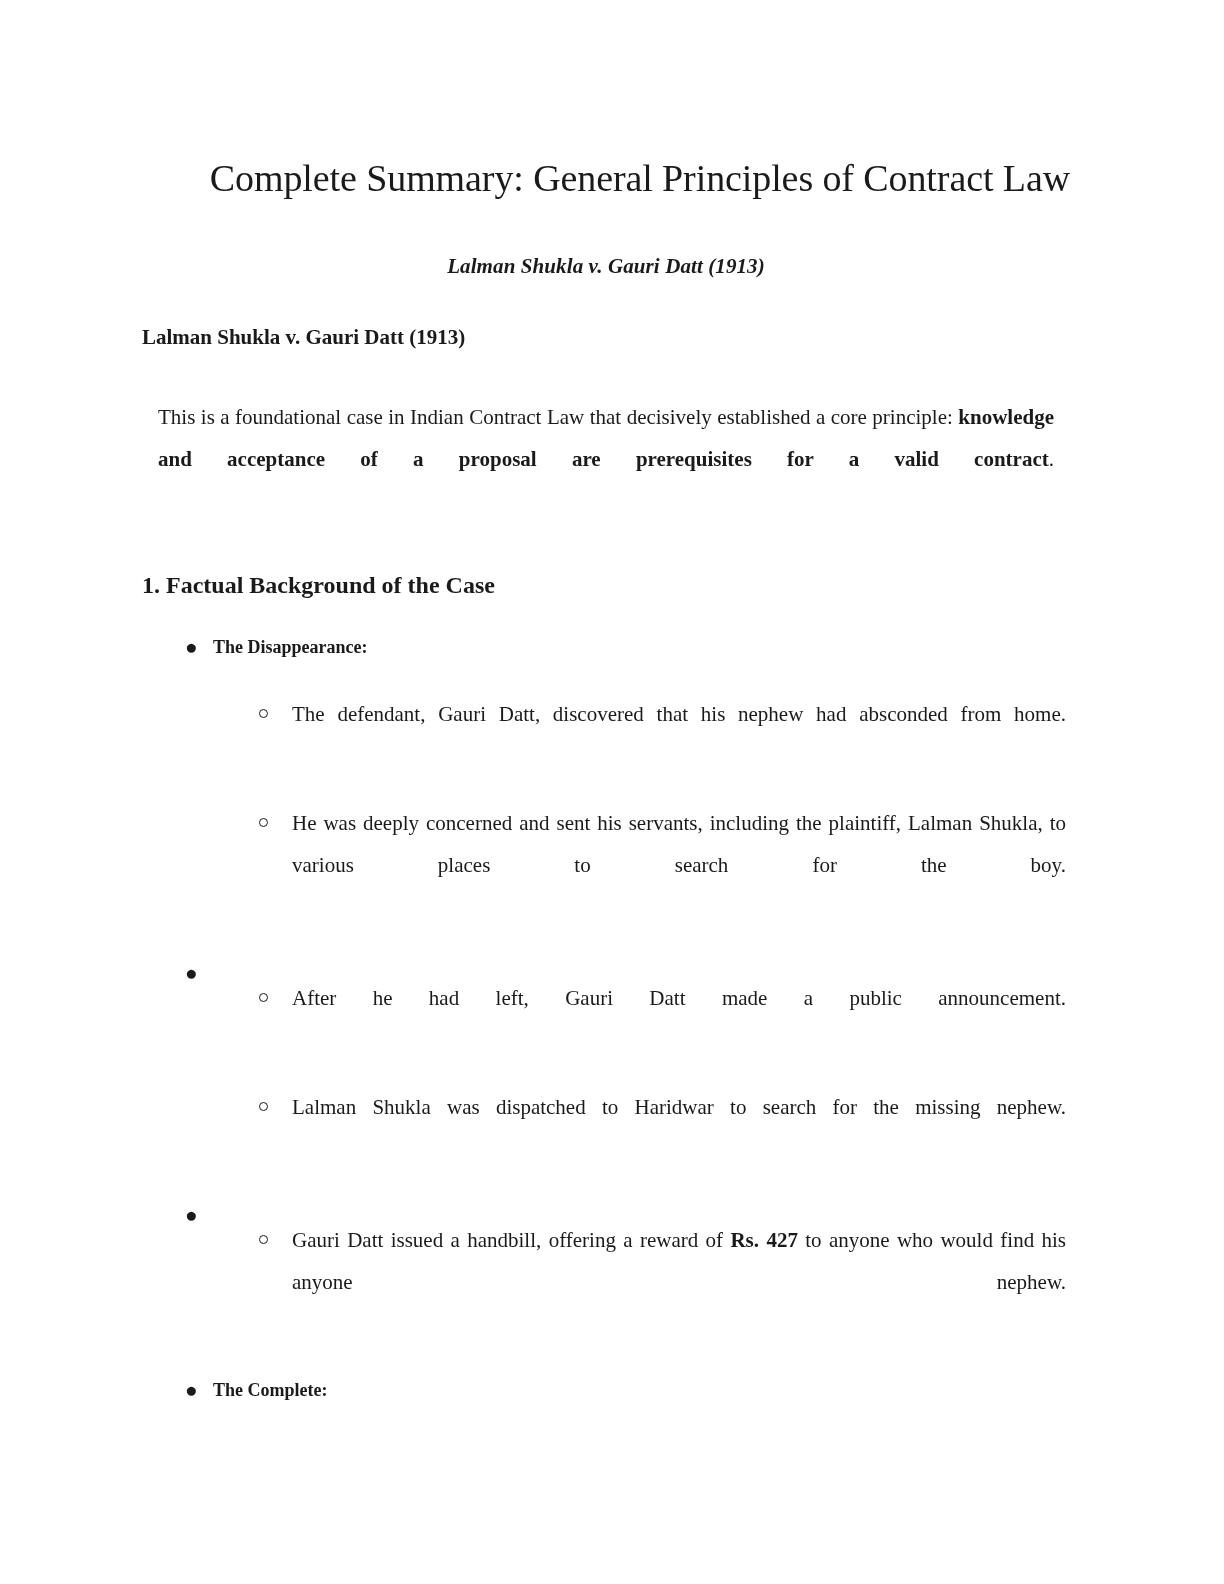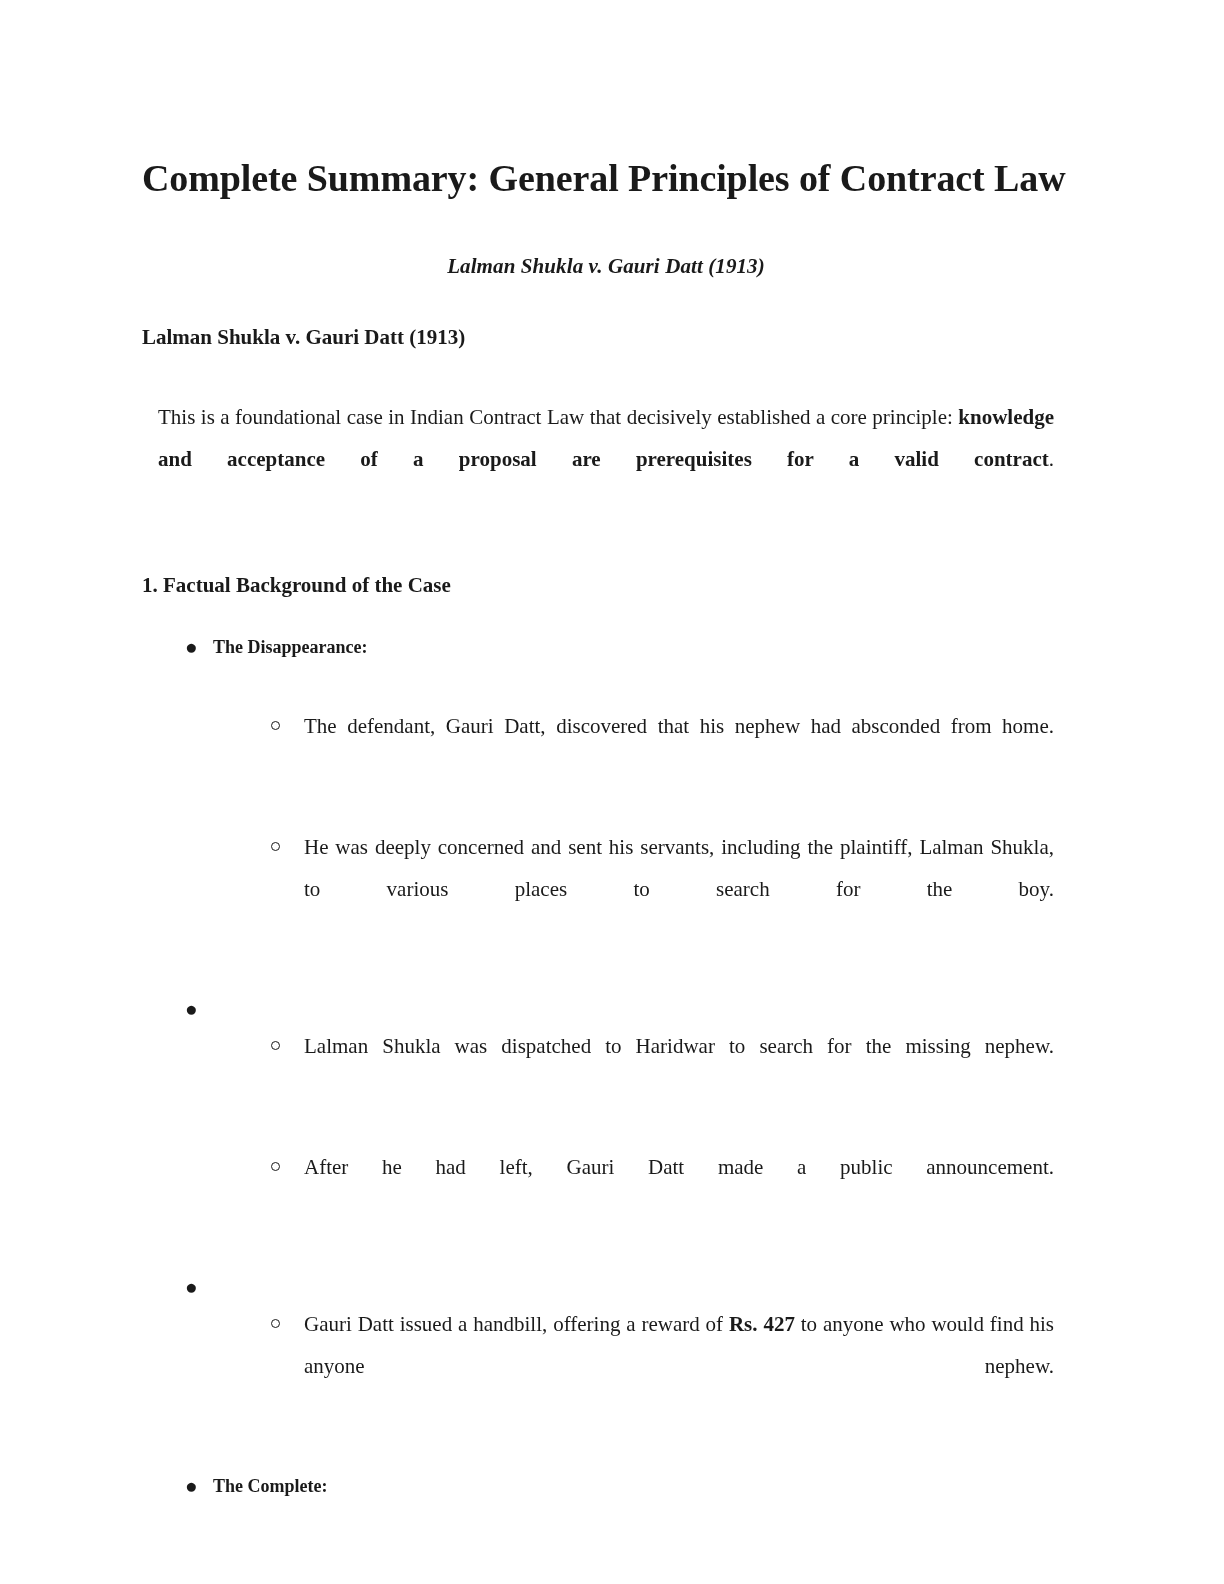--- a/index.html
+++ b/index.html
@@ -29,23 +29,23 @@
   .content {
     position: absolute;
     left: 142px;
     top: 0;
     width: 928px;
   }
 
   
   .doc-title {
     font-size: 38px;
-    font-weight: bold;
+    font-weight: normal;
     line-height: 1.48;
-    text-align: left;
+    text-align: right;
     margin: 0;
     padding-top: 150px;
     letter-spacing: -0.1px;
   }
 
   .doc-subtitle {
     font-size: 21px;
     font-weight: bold;
     font-style: italic;
     text-align: center;
@@ -66,21 +66,21 @@
   p.body-para {
     font-size: 21px;
     line-height: 42px;
     margin: 16px;
     padding-top: 26px;
     text-align: justify;
     text-justify: inter-word;
   }
 
   .section-heading {
-    font-size: 21px;
+    font-size: 24px;
     font-weight: bold;
     line-height: 42px;
     margin: 0;
     padding-top: 26px;
   }
 
   
   ul.level1 {
     list-style: none;
     margin: 0;
@@ -113,21 +113,21 @@
 
   ul.level2 {
     list-style: none;
     margin: 0;
     padding: 0;
   }
 
   li.level2-item {
     position: relative;
     padding-left: 75px;
-    margin: 16px;
+    margin: 4px;
     padding-top: 21px;
   }
 
   li.level2-item > .bullet-circle {
     position: absolute;
     left: 42px;
     top: 21px;
     line-height: 42px;
     height: 42px;
     width: 16px;
@@ -198,25 +198,25 @@
             <span class="level2-text">He was deeply concerned and sent his servants, including the plaintiff, Lalman Shukla, to various places to search for the boy.</span>
           </li>
         </ul>
       </li>
 
       <li class="level1-item">
         <span class="bullet-disc">●</span>
         <ul class="level2">
           <li class="level2-item">
             <span class="bullet-circle"></span>
+            <span class="level2-text">After he had left, Gauri Datt made a public announcement.</span>
+          </li>
+          <li class="level2-item">
+            <span class="bullet-circle"></span>
             <span class="level2-text">Lalman Shukla was dispatched to Haridwar to search for the missing nephew.</span>
-          </li>
-          <li class="level2-item">
-            <span class="bullet-circle"></span>
-            <span class="level2-text">After he had left, Gauri Datt made a public announcement.</span>
           </li>
         </ul>
       </li>
 
       <li class="level1-item">
         <span class="bullet-disc">●</span>
         <ul class="level2">
           <li class="level2-item">
             <span class="bullet-circle"></span>
             <span class="level2-text"><span>Gauri Datt issued a handbill, offering a reward of </span><strong class="b">Rs. 427</strong><span> to anyone who would find his anyone nephew.</span></span>

